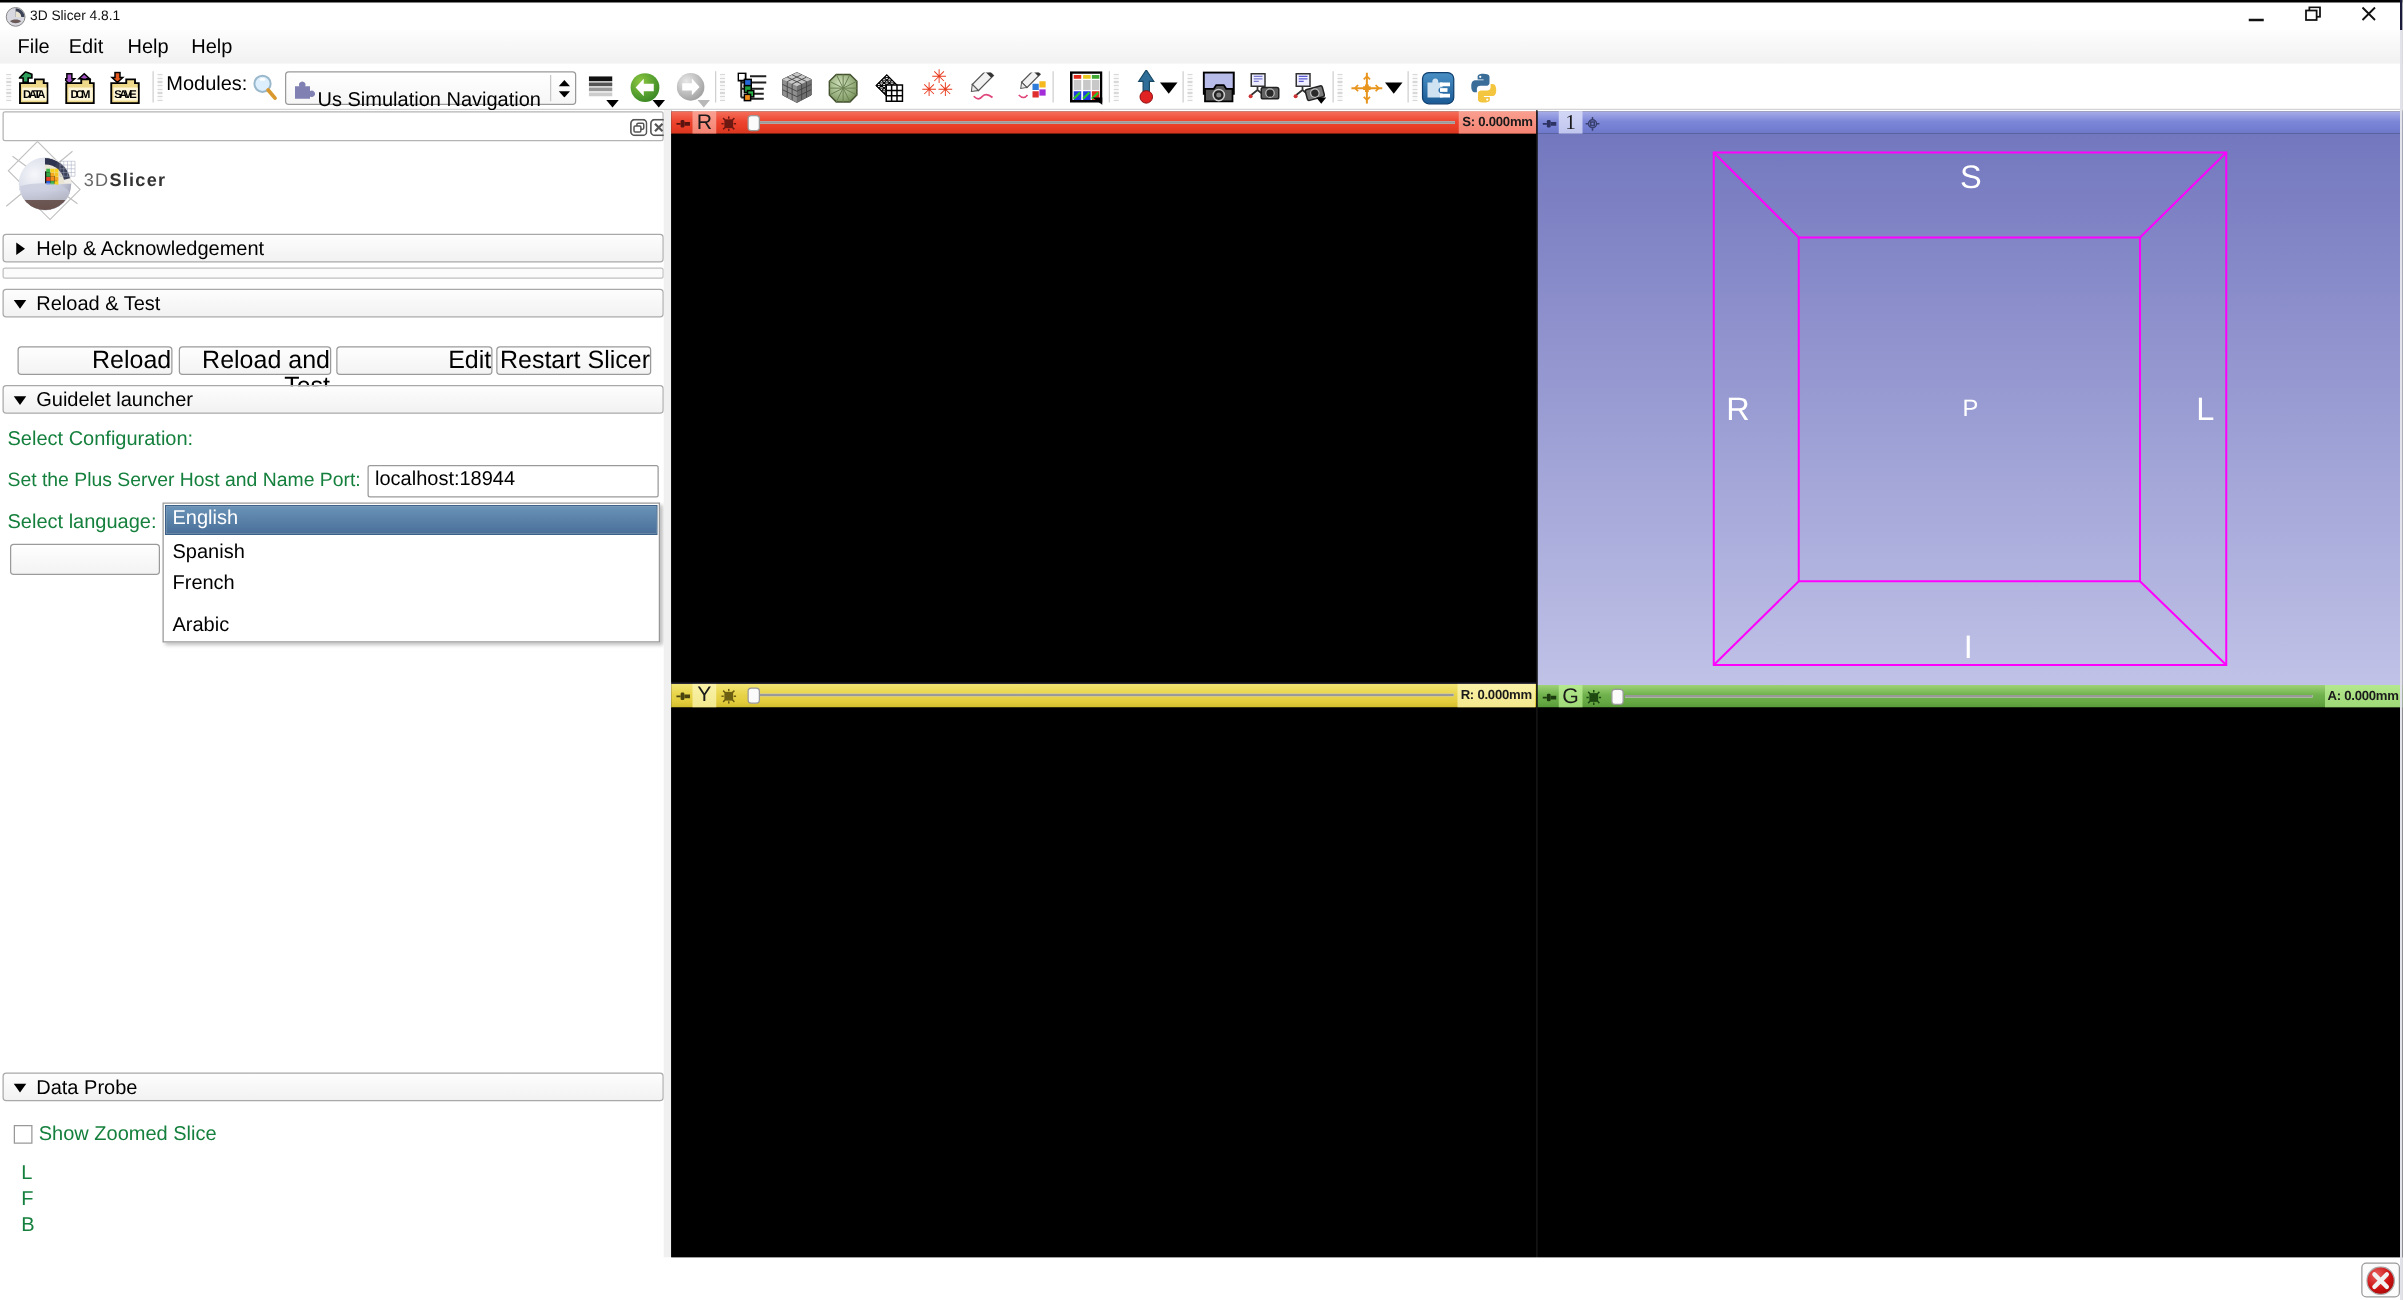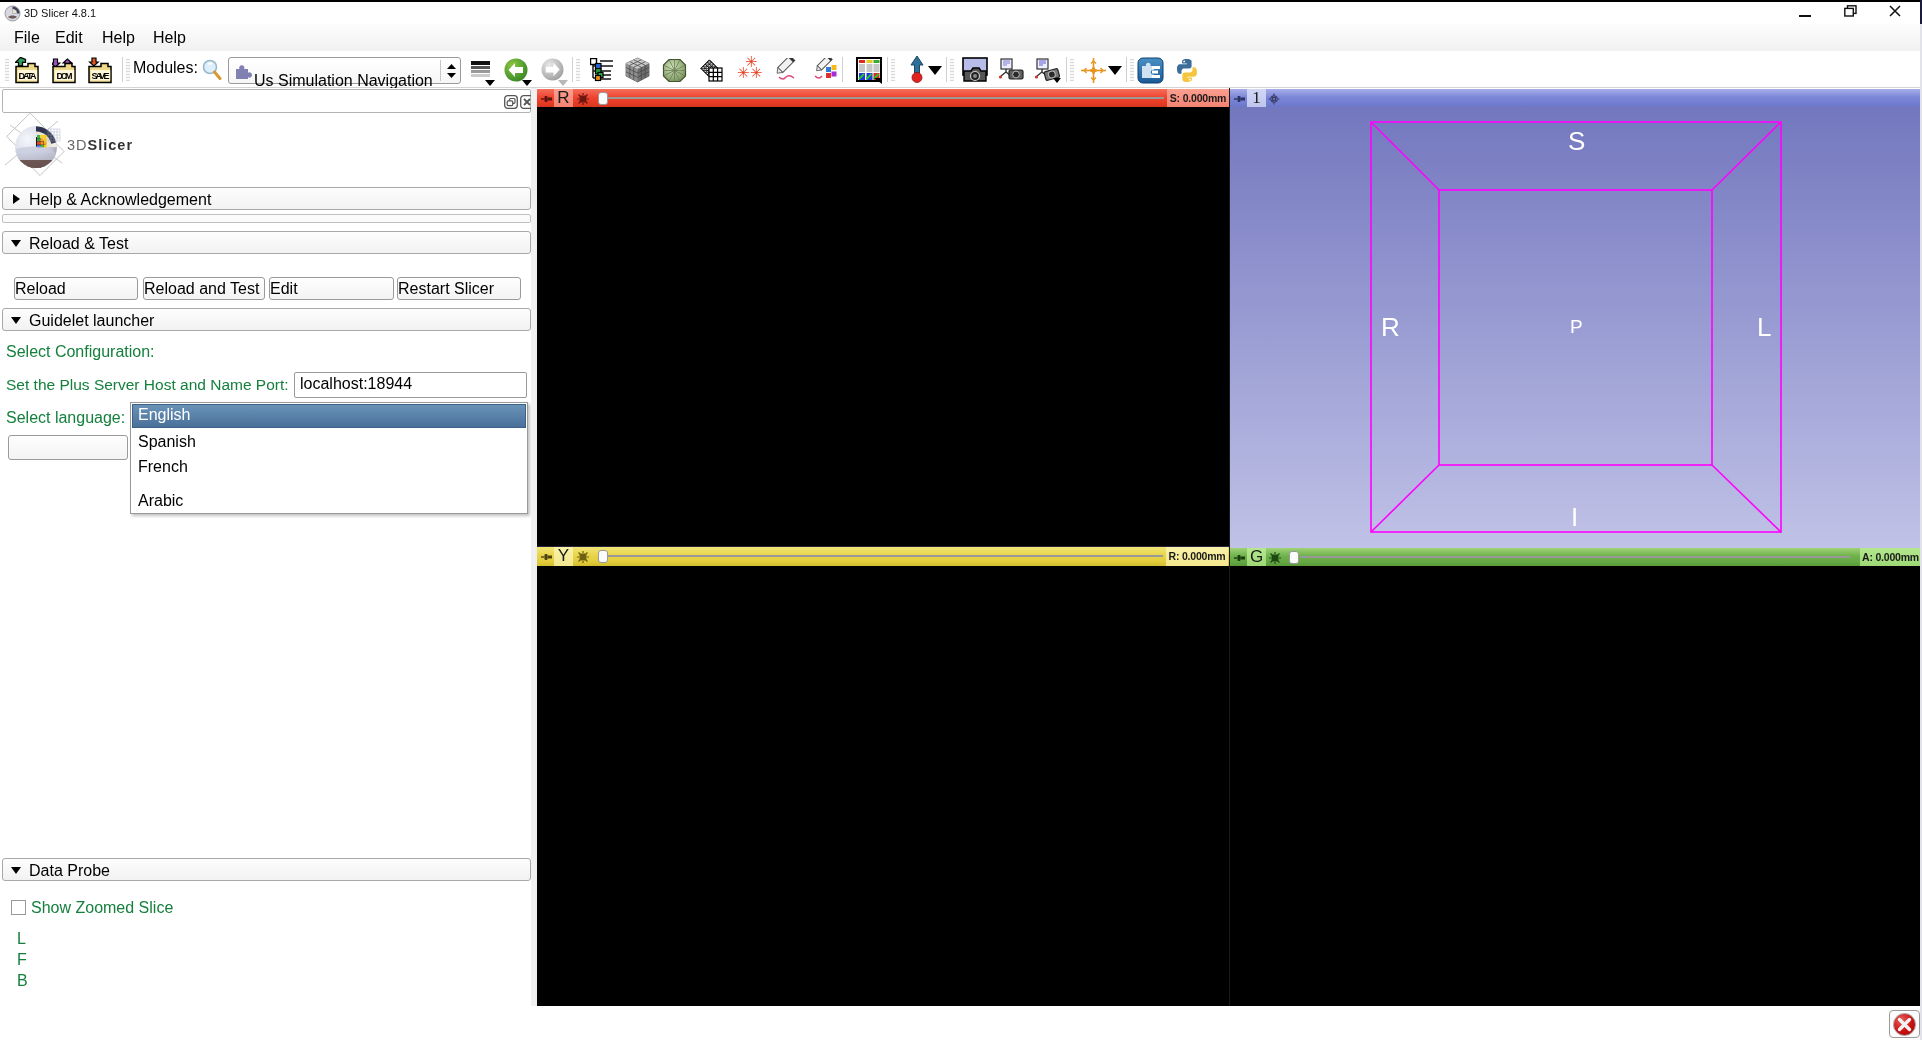--- a/index.html
+++ b/index.html
@@ -32,22 +32,22 @@
   #splitter { position:absolute; left:531px; top:88px; width:6px; height:918px; background:#f0f0f0; }
   .collhdr { position:absolute; left:2px; width:529px; height:23px;
     background:linear-gradient(#fdfdfd,#f2f2f2); border:1px solid #a8a8a8; border-radius:3px;
     font-size:16px; color:#000; line-height:21px; }
   .collhdr .txt { position:absolute; left:26px; top:1px; }
   .tri-r { position:absolute; left:10px; top:6px; width:0; height:0;
     border-top:5px solid transparent; border-bottom:5px solid transparent; border-left:7px solid #000; }
   .tri-d { position:absolute; left:8px; top:8px; width:0; height:0;
     border-left:5px solid transparent; border-right:5px solid transparent; border-top:7px solid #000; }
   .btn { position:absolute; height:23px; background:linear-gradient(#fefefe,#f3f3f3);
-    border:1px solid #9a9a9a; border-radius:3px; font-size:16px; color:#000;
-    text-align:left; line-height:21px; }
+    border:1px solid #9a9a9a; border-radius:3px; font-size:20px; color:#000;
+    text-align:right; line-height:21px; }
   .plabel { position:absolute; font-size:16px; color:#15803d; }
 
   
   #views { position:absolute; left:537px; top:88px; width:1385px; height:918px; background:#000; }
   .vhdr { position:absolute; height:19px; }
   .vlbl { position:absolute; top:0; width:19px; height:100%; font-size:17px;
     text-align:center; line-height:18px; color:#1a1a1a; }
   .vval { position:absolute; top:0; height:100%; font-size:10.5px; font-weight:bold; letter-spacing:-0.2px;
     color:#1a1a1a; line-height:18px; text-align:center; white-space:nowrap; }
   .groove { position:absolute; top:8px; height:2px; background:#fff; border:1px solid #999; }

